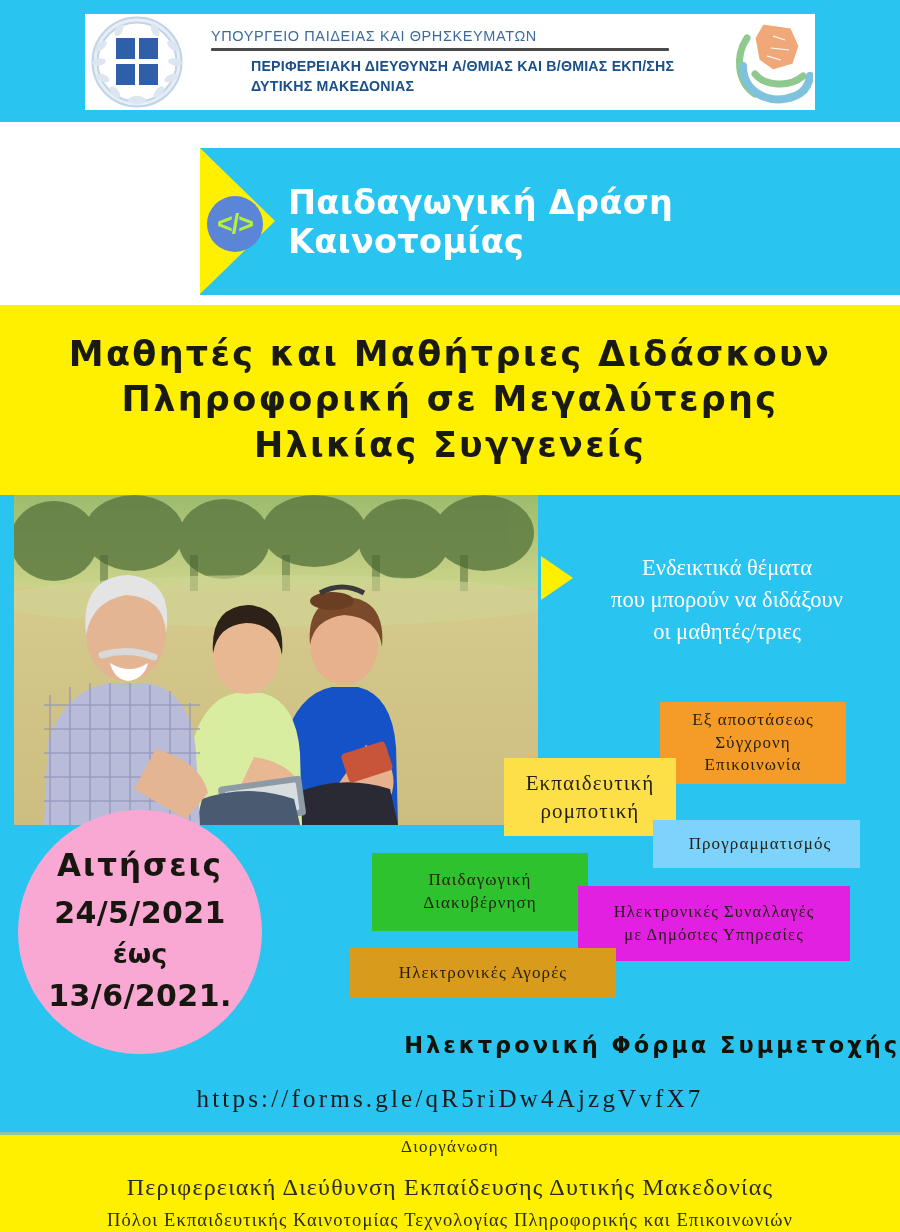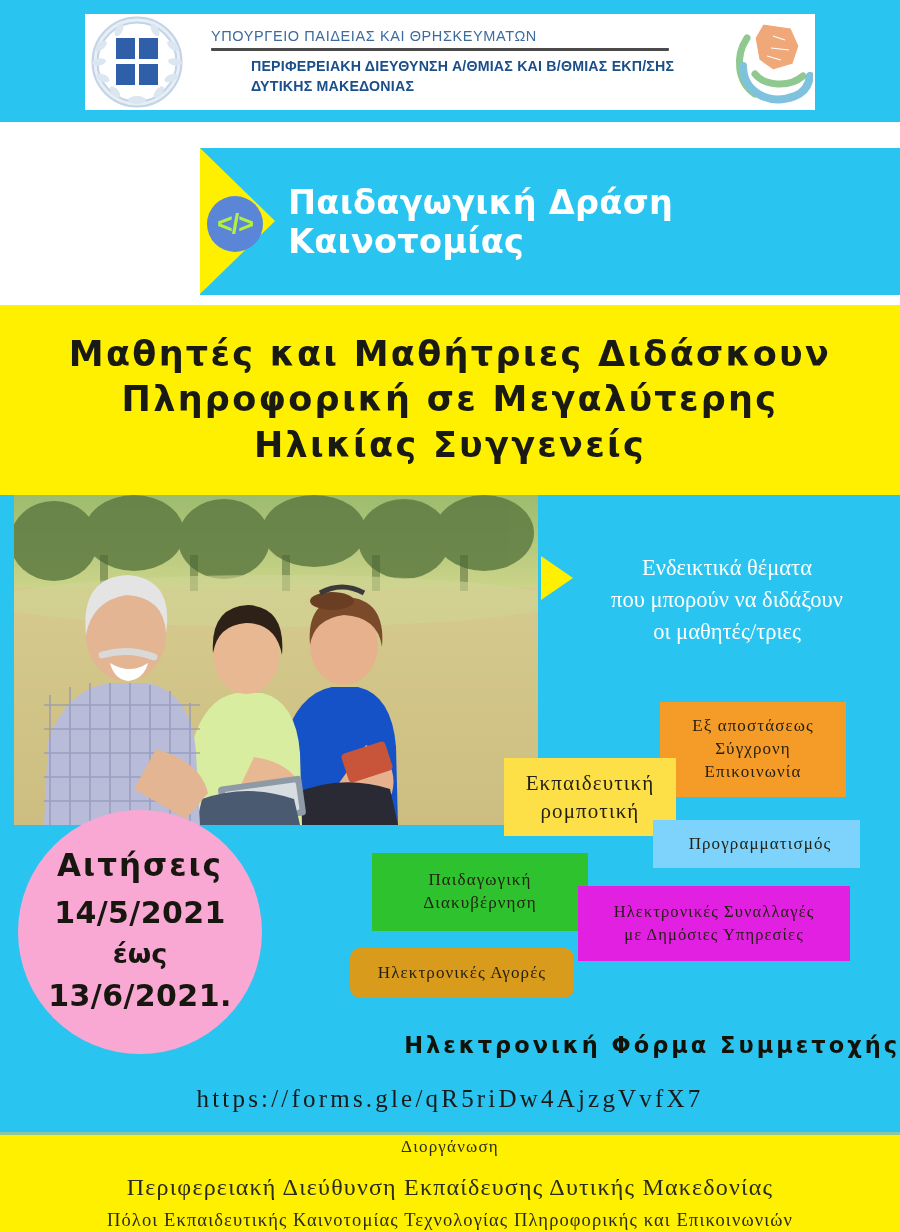--- a/index.html
+++ b/index.html
@@ -309,21 +309,21 @@
   </svg>
 </div>
 
 <div class="desc-arrow"></div>
 <div class="desc-text">
   <div>Ενδεικτικά θέματα</div>
   <div>που μπορούν να διδάξουν</div>
   <div>οι μαθητές/τριες</div>
 </div>
 
-<div class="topic" id="topic-0" style="left: 660px; top: 702px; width: 186px; height: 95px; background: rgb(245, 156, 40); font-size: 17px;">
+<div class="topic" id="topic-0" style="left: 660px; top: 702px; width: 186px; height: 82px; background: rgb(245, 156, 40); font-size: 17px;">
   <div>
     <div>Εξ αποστάσεως</div>
     <div>Σύγχρονη</div>
     <div>Επικοινωνία</div>
   </div>
 </div>
 
 <div class="topic" id="topic-1" style="left: 504px; top: 758px; width: 172px; height: 78px; background: #fde047; font-size: 21px;">
   <div>
     <div>Εκπαιδευτική</div>
@@ -344,29 +344,29 @@
   </div>
 </div>
 
 <div class="topic" id="topic-4" style="left: 578px; top: 886px; width: 272px; height: 75px; background: rgb(226, 32, 226); font-size: 16.5px;">
   <div>
     <div>Ηλεκτρονικές Συναλλαγές</div>
     <div>με Δημόσιες Υπηρεσίες</div>
   </div>
 </div>
 
-<div class="topic" id="topic-5" style="left: 350px; top: 948px; width: 224px; height: 50px; background: rgb(217, 155, 28); font-size: 17px; border-radius: 10px;">
+<div class="topic" id="topic-5" style="left: 350px; top: 948px; width: 266px; height: 50px; background: rgb(217, 155, 28); font-size: 17px;">
   <div>
     <div>Ηλεκτρονικές Αγορές</div>
   </div>
 </div>
 
 <div class="dates-circle">
   <div class="dates-title">Αιτήσεις</div>
-  <div class="dates-l1">14/5/2021</div>
+  <div class="dates-l1">24/5/2021</div>
   <div class="dates-l2">έως</div>
   <div class="dates-l3">13/6/2021.</div>
 </div>
 
 <div class="form-label">Ηλεκτρονική Φόρμα Συμμετοχής</div>
 <div class="form-url">https://forms.gle/qR5riDw4AjzgVvfX7</div>
 
 <div class="footer">
   <div class="footer-line f1">Διοργάνωση</div>
   <div class="footer-line f2">Περιφερειακή Διεύθυνση Εκπαίδευσης Δυτικής Μακεδονίας</div>

